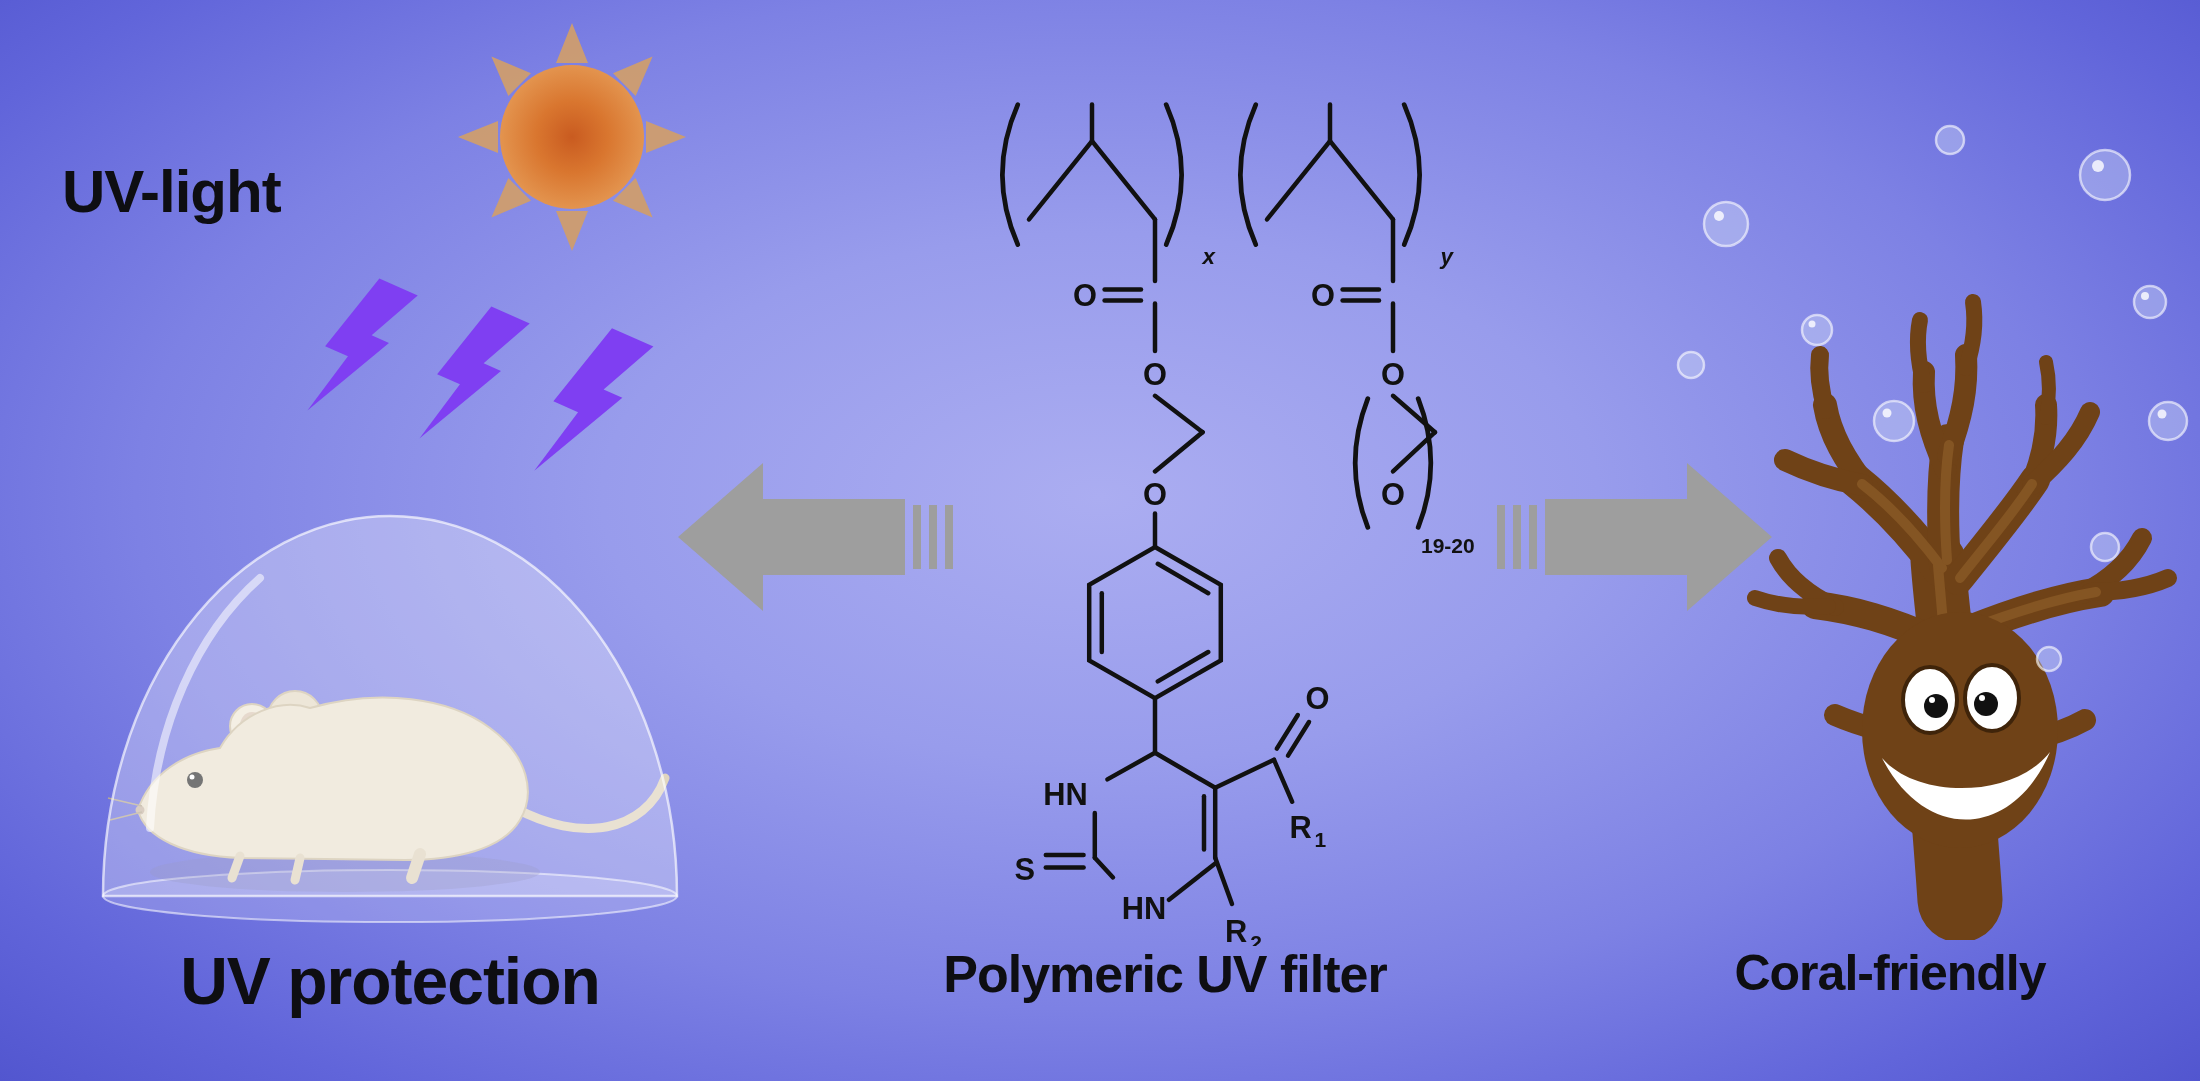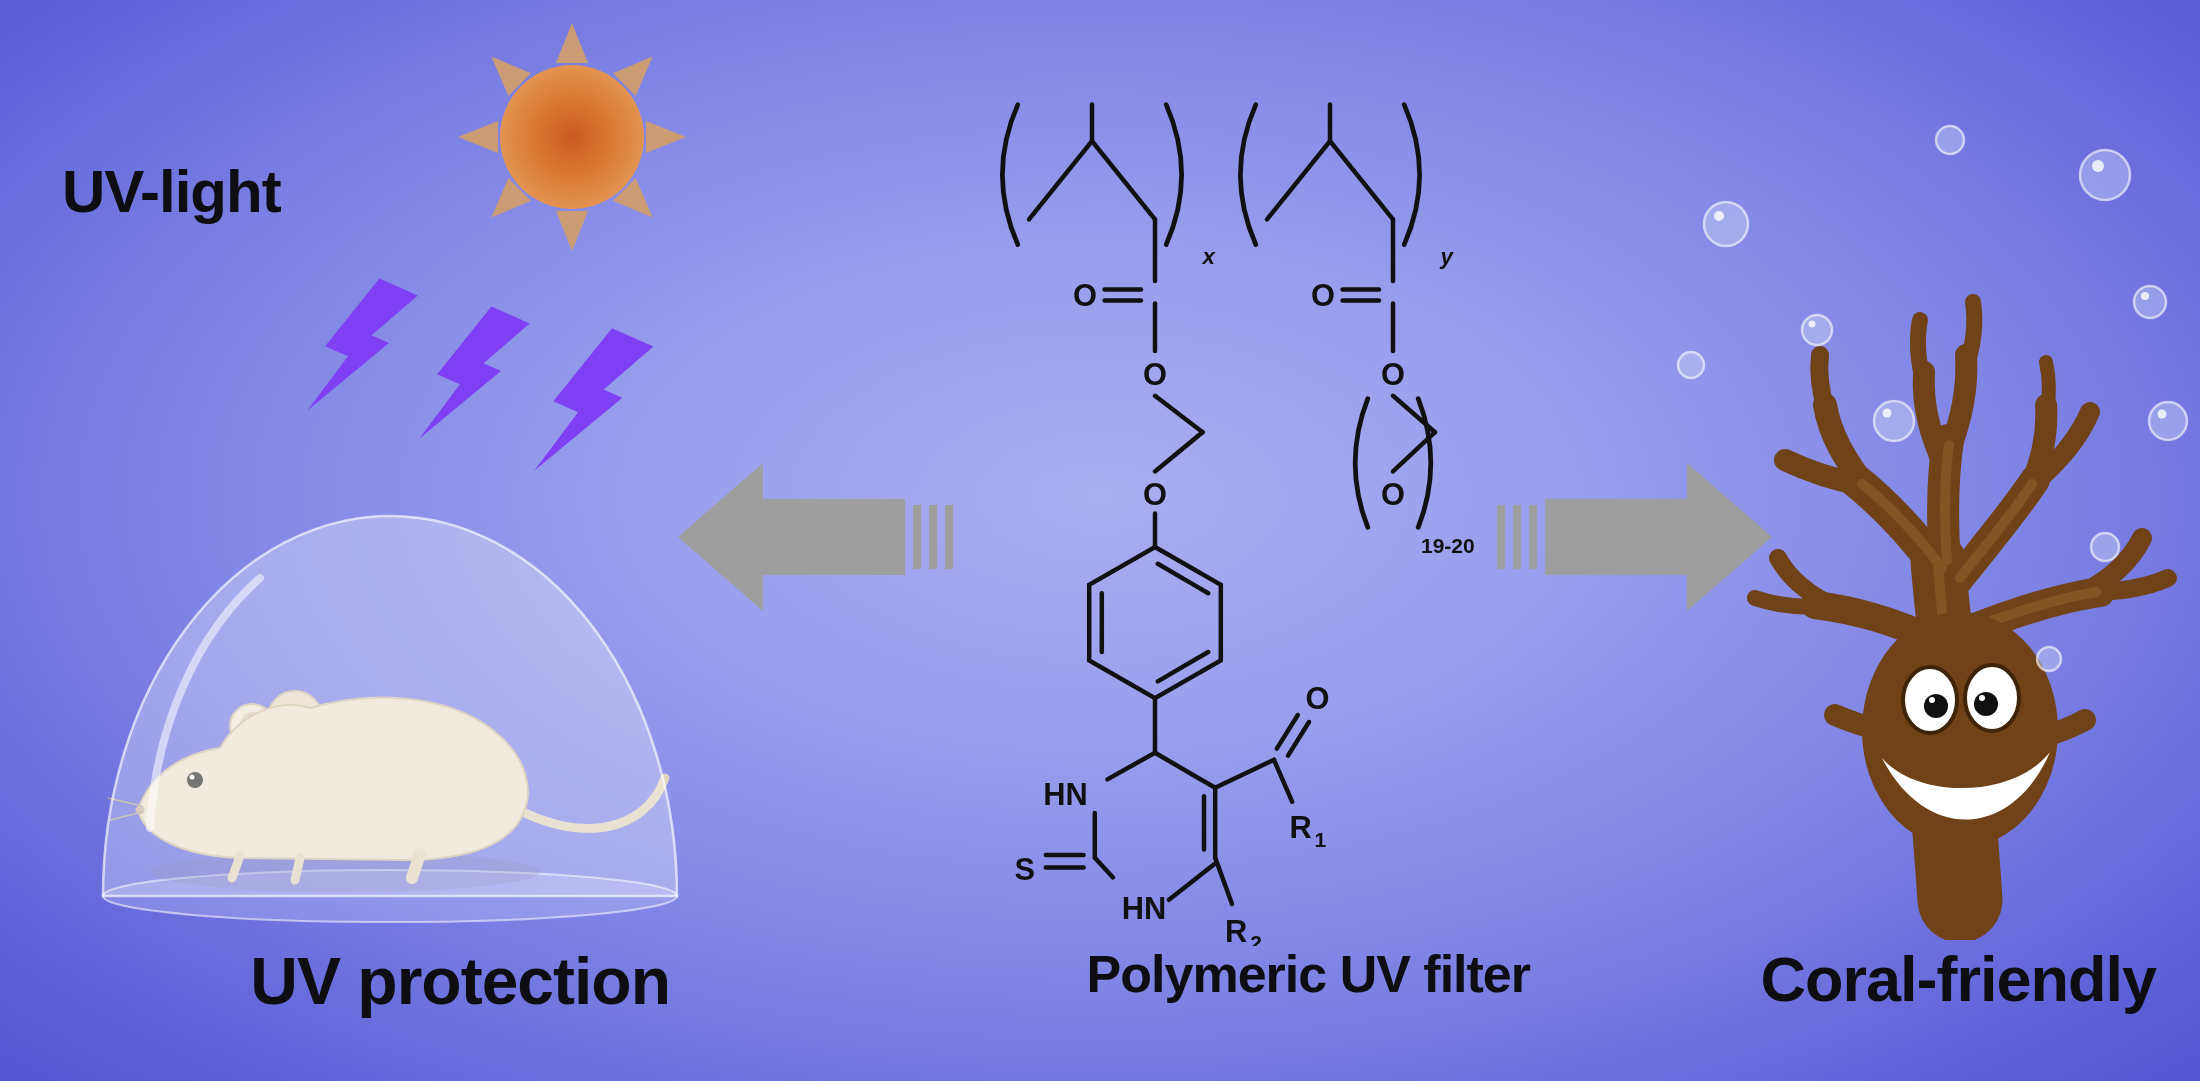--- a/index.html
+++ b/index.html
@@ -3,27 +3,27 @@
 <meta charset="utf-8">
 <style>
   html,body{margin:0;padding:0;}
   body{width:2200px;height:1081px;overflow:hidden;font-family:"Liberation Sans",sans-serif;}
   #canvas{
     position:relative;width:2200px;height:1081px;overflow:hidden;
     background:radial-gradient(ellipse at 50% 46%, #abadf1 0%, #989cec 32%, #7d81e4 62%, #6165da 85%, #5256cf 100%);
   }
   .abs{position:absolute;}
   .label{
-    position:absolute;font-weight:bold;color:#0e0e12;text-align:right;
+    position:absolute;font-weight:bold;color:#0e0e12;text-align:center;
     font-family:"Liberation Sans",sans-serif;letter-spacing:-1px;line-height:1;
   }
   #uv-light-label{left:62px;top:162px;font-size:60px;text-align:center;}
   #uv-protection-label{left:110px;top:948px;width:560px;font-size:66px;}
   #polymeric-label{left:800px;top:948px;width:730px;font-size:52px;}
-  #coral-friendly-label{left:1696px;top:948px;width:460px;font-size:63px;}
+  #coral-friendly-label{left:1660px;top:948px;width:460px;font-size:50px;}
   svg text{font-family:"Liberation Sans",sans-serif;}
   .atom{font-size:22px;font-weight:bold;fill:#111;}
   .subscript{font-size:16px;font-weight:bold;fill:#111;font-style:italic;}
   .peg-sub{font-size:15px;font-weight:bold;fill:#111;}
   .bond{stroke:#111;stroke-width:3.2;fill:none;stroke-linecap:round;}
   .paren{stroke:#111;stroke-width:3.4;fill:none;stroke-linecap:round;}
 </style>
 </head>
 <body>
 

